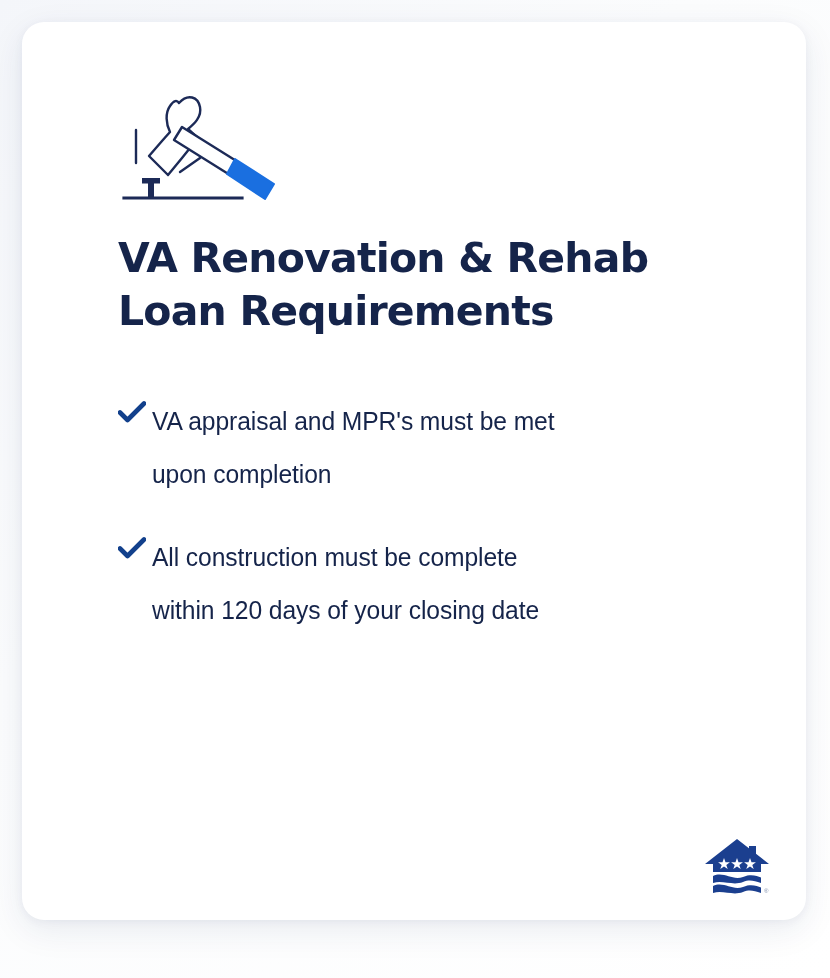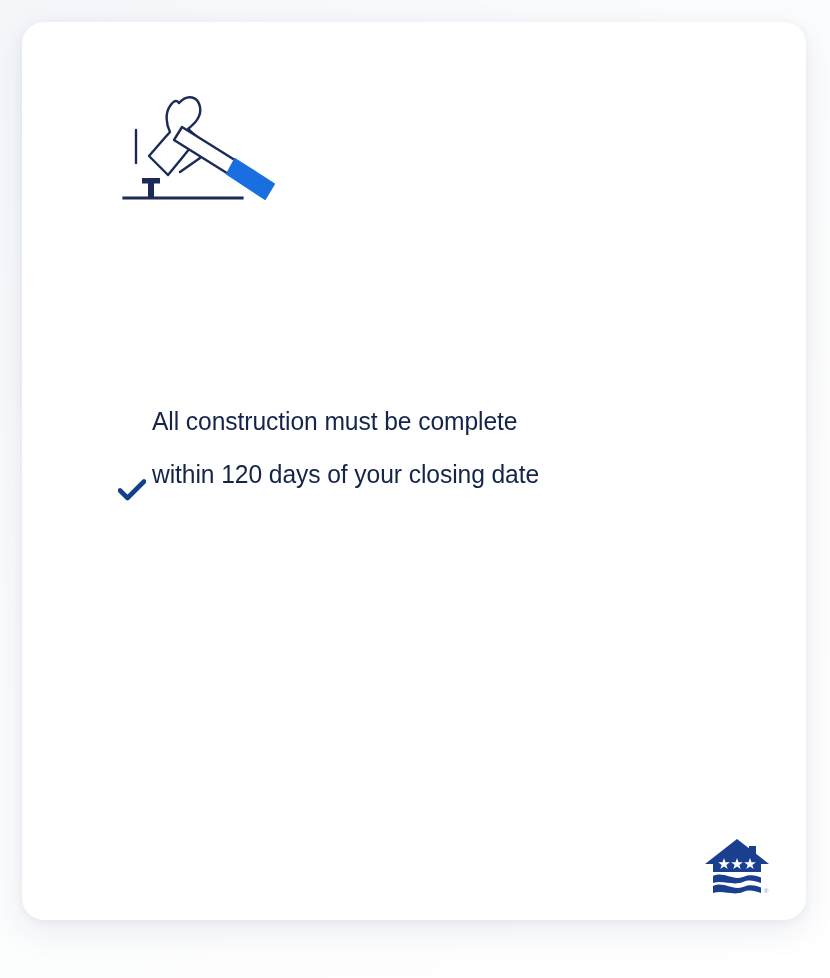--- a/index.html
+++ b/index.html
@@ -59,21 +59,21 @@
     list-style: none;
     margin: 0;
     padding: 0;
   }
   .bullet {
     position: relative;
     display: flex;
     align-items: flex-start;
     margin-bottom: 30px;
   }
-  .bullet:last-child { margin-bottom: 0; align-items: flex-end; }
+  .bullet:last-child { margin-bottom: 0; }
   .check {
     flex: 0 0 auto;
     width: 34px;
     margin-top: 6px;
     color: #12408c;
   }
   .check svg { display: block; }
   .bullet-text {
     flex: 1 1 auto;
     font-family: "Liberation Sans", sans-serif;
@@ -117,22 +117,35 @@
         <line x1="18" y1="50" x2="18" y2="83" stroke="#1c2a57" stroke-width="2.4" stroke-linecap="round"></line>
         <line x1="62" y1="92" x2="82" y2="78" stroke="#1c2a57" stroke-width="2.4" stroke-linecap="round"></line>
 
         <rect x="24" y="98" width="18" height="5.5" fill="#1c2a57"></rect>
         <rect x="30" y="102" width="6" height="16" fill="#1c2a57"></rect>
 
         <line x1="6" y1="118" x2="124" y2="118" stroke="#1c2a57" stroke-width="3.2" stroke-linecap="square"></line>
       </svg>
     </div>
 
+    <h1 class="title">
+      <span class="tline">VA Renovation &amp; Rehab</span>
+      <span class="tline">Loan Requirements</span>
+    </h1>
 
     <ul class="bullets">
+      <li class="bullet">
+        <span class="check">
+          <svg viewBox="0 0 28 22" width="28" height="22" aria-hidden="true">
+            <path d="M2 11.5 L9.5 19 L26 2.5" fill="none" stroke="currentColor" stroke-width="4.6" stroke-linecap="round" stroke-linejoin="round"></path>
+          </svg>
+        </span>
+        <span class="bullet-text">VA appraisal and MPR's must be met
+upon completion</span>
+      </li>
       <li class="bullet">
         <span class="check">
           <svg viewBox="0 0 28 22" width="28" height="22" aria-hidden="true">
             <path d="M2 11.5 L9.5 19 L26 2.5" fill="none" stroke="currentColor" stroke-width="4.6" stroke-linecap="round" stroke-linejoin="round"></path>
           </svg>
         </span>
         <span class="bullet-text">All construction must be complete
 within 120 days of your closing date</span>
       </li>
     </ul>

